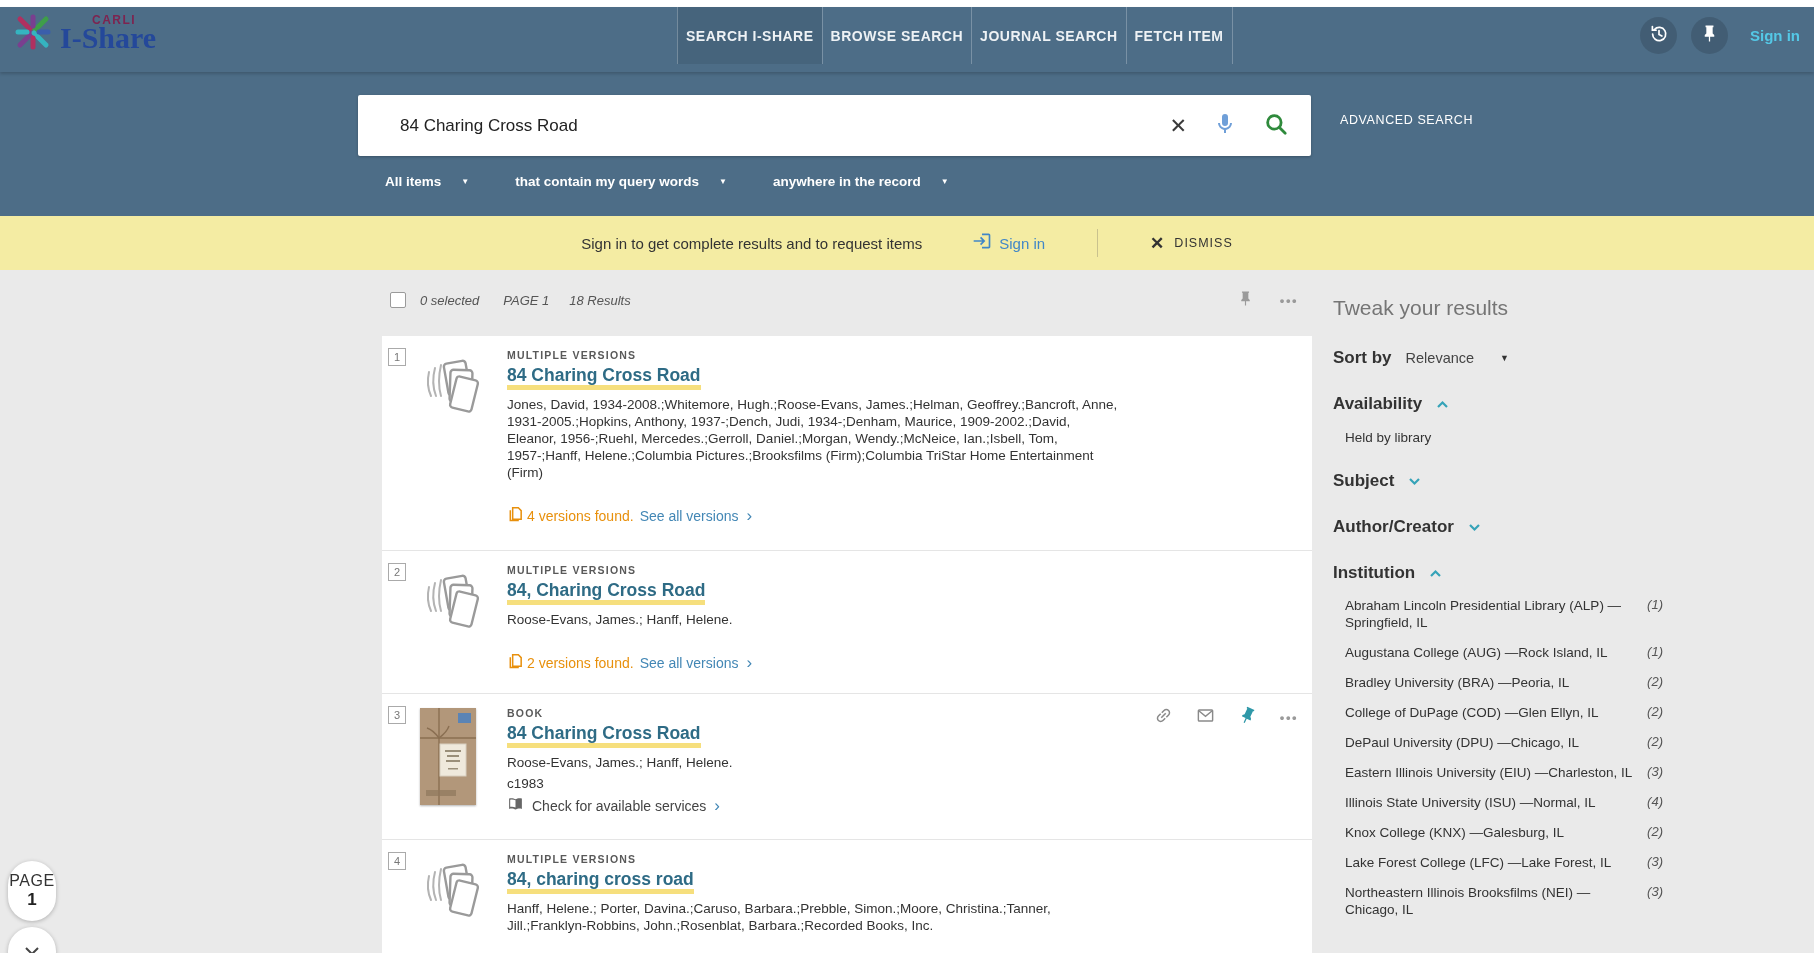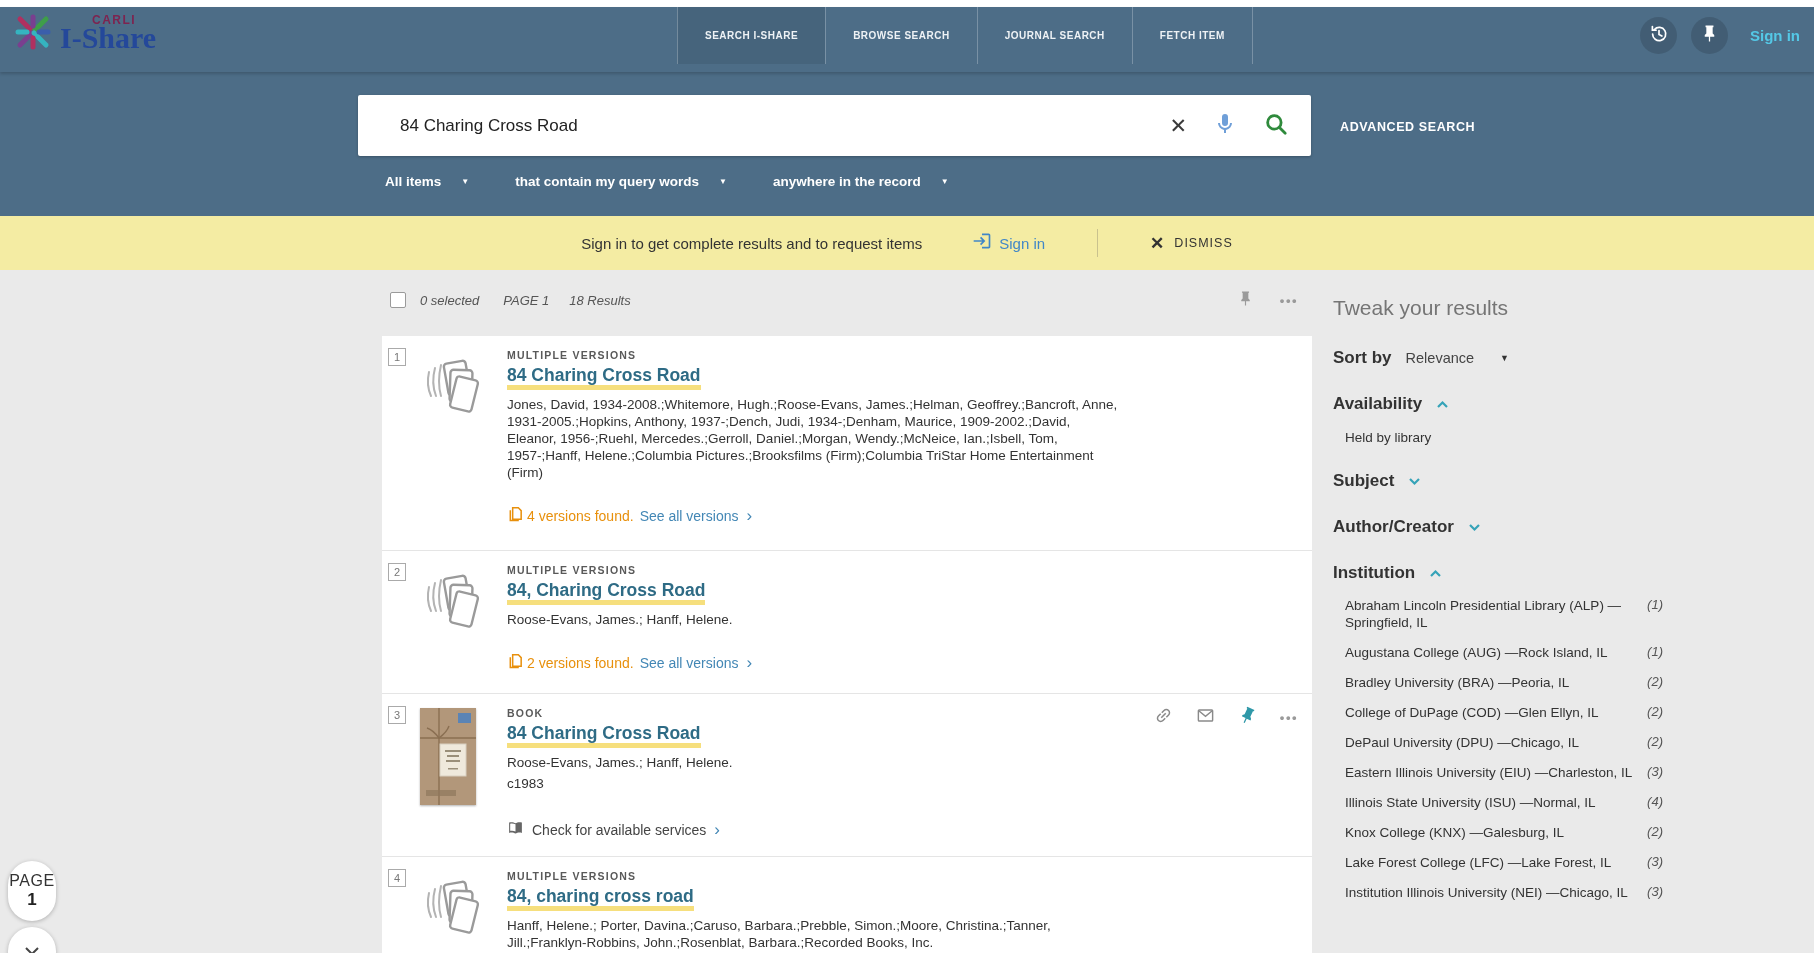--- a/index.html
+++ b/index.html
@@ -7,39 +7,39 @@
               font-family:"Liberation Sans", sans-serif; }
   .browser-strip { height:7px; background:#fff; }
 
   
   .hdr { position:relative; height:65px; background:#4d6d87; box-shadow:0 2px 3px rgba(0,0,0,.18); z-index:5; }
   .logo { position:absolute; left:12px; top:4px; display:flex; align-items:center; }
   .logo-text { position:relative; margin-left:6px; }
   .logo-carli { display:block; font-size:12px; font-weight:bold; letter-spacing:1.5px; color:#7d2450; margin-left:32px; }
   .logo-ishare { display:block; font-family:"Liberation Serif", serif; font-size:30px; font-weight:600; color:#24489a; margin-top:-6px; }
   .nav { position:absolute; left:677px; top:0; height:57px; display:flex; }
-  .nav-item { display:flex; align-items:center; padding:0 27px; color:#eef2f5; font-size:10px; font-weight:bold;
+  .nav-item { display:flex; align-items:center; padding:0 8px; color:#eef2f5; font-size:14px; font-weight:bold;
               letter-spacing:.5px; border-left:1px solid rgba(255,255,255,.25); cursor:pointer; }
   .nav-item:last-child { border-right:1px solid rgba(255,255,255,.25); }
   .nav-item.active { background:rgba(0,0,0,.08); }
   .hdr-right { position:absolute; right:14px; top:0; height:57px; display:flex; align-items:center; gap:14px; }
   .circle-btn { width:37px; height:37px; border-radius:50%; background:rgba(0,0,0,.14); display:flex;
                 align-items:center; justify-content:center; cursor:pointer; }
   .hdr-signin { color:#54c8e6; font-size:15px; font-weight:600; margin-left:8px; cursor:pointer; }
 
   
   .search-area { position:relative; height:144px; background:#4d6d87; }
   .search-box { position:absolute; left:358px; top:23px; width:953px; height:61px; background:#fff;
                 border-radius:2px; display:flex; align-items:center; box-shadow:0 1px 3px rgba(0,0,0,.25); }
   .search-input { flex:1; border:none; outline:none; font-size:17px; color:#222; padding-left:42px;
                   font-family:"Liberation Sans", sans-serif; background:transparent; }
   .sb-icons { display:flex; align-items:center; gap:26px; padding-right:22px; }
   .clear-x { font-size:21px; color:#3a3a3a; cursor:pointer; line-height:1; }
-  .adv-search { position:absolute; left:1340px; top:24px; height:61px; display:flex; align-items:center;
-                color:#fff; font-size:12.5px; font-weight:bold; letter-spacing:.6px; cursor:pointer; }
+  .adv-search { position:absolute; left:1340px; top:17px; height:61px; display:flex; align-items:center;
+                color:#fff; font-size:12.5px; font-weight:normal; letter-spacing:.6px; cursor:pointer; }
   .scopes { position:absolute; left:385px; top:102px; display:flex; }
   .scope { display:flex; align-items:center; margin-right:46px; cursor:pointer; }
   .scope-label { color:#fff; font-size:13.5px; font-weight:bold; }
   .scope-caret { color:#fff; font-size:8px; margin-left:20px; }
 
   
   .banner { height:54px; background:#f4eca3; display:flex; align-items:center; justify-content:center;gap:32px; }
   .banner-msg { color:#333; font-size:15px; }
   .banner-signin { display:flex; align-items:center; margin-left:18px; cursor:pointer; }
   .banner-signin-label { color:#4187c7; font-size:15px; margin-left:7px; }
@@ -72,21 +72,21 @@
   .info { margin-left:125px; padding-top:13px; width:612px; }
   .type-label { font-size:10.5px; font-weight:bold; letter-spacing:1.2px; color:#595959; }
   .title { display:inline-block; margin-top:4px; font-size:17.5px; font-weight:bold; color:#2e6b85;
            border-bottom:5px solid #f6df7d; line-height:1.15; cursor:pointer; }
   .authors { margin-top:6px; font-size:13.5px; color:#333; line-height:17px; }
   .date { margin-top:5px; font-size:13.5px; color:#333; }
   .versions-row { display:flex; align-items:center; margin-top:24px; padding-bottom:20px; }
   .versions-text { color:#e8900c; font-size:14px; margin-left:3px; }
   .see-all { color:#4387b5; font-size:14px; margin-left:6px; cursor:pointer; }
   .chev-r { color:#4387b5; font-size:17px; margin-left:8px; line-height:1; }
-  .avail-row { display:flex; align-items:center; margin-top:28px; padding-bottom:16px; cursor:pointer; }
+  .avail-row { display:flex; align-items:center; margin-top:4px; padding-bottom:16px; cursor:pointer; }
   .avail-text { color:#444; font-size:14px; margin-left:8px; }
   .card-icons { position:absolute; top:12px; right:14px; display:flex; align-items:center; gap:23px; }
   .card-icons .ic { cursor:pointer; }
 
   
   .cover { width:56px; height:97px; display:block; box-shadow:0 1px 2px rgba(0,0,0,.3); }
 
   
   .sidebar { position:absolute; left:1333px; top:26px; width:330px; }
   .tweak-title { font-size:21px; color:#757575; }
@@ -467,21 +467,21 @@
       </div>
       <div class="inst-item">
         <span class="inst-name">Knox College (KNX) —Galesburg, IL</span>
         <span class="inst-count">(2)</span>
       </div>
       <div class="inst-item">
         <span class="inst-name">Lake Forest College (LFC) —Lake Forest, IL</span>
         <span class="inst-count">(3)</span>
       </div>
       <div class="inst-item">
-        <span class="inst-name">Institution Illinois University (NEI) —Chicago, IL</span>
+        <span class="inst-name">Northeastern Illinois Brooksfilms (NEI) —Chicago, IL</span>
         <span class="inst-count">(3)</span>
       </div>
     </div>
   </div>
 
   <div class="page-bubble">
     <span class="pl">PAGE</span>
     <span class="pn">1</span>
   </div>
   <div class="down-bubble">

